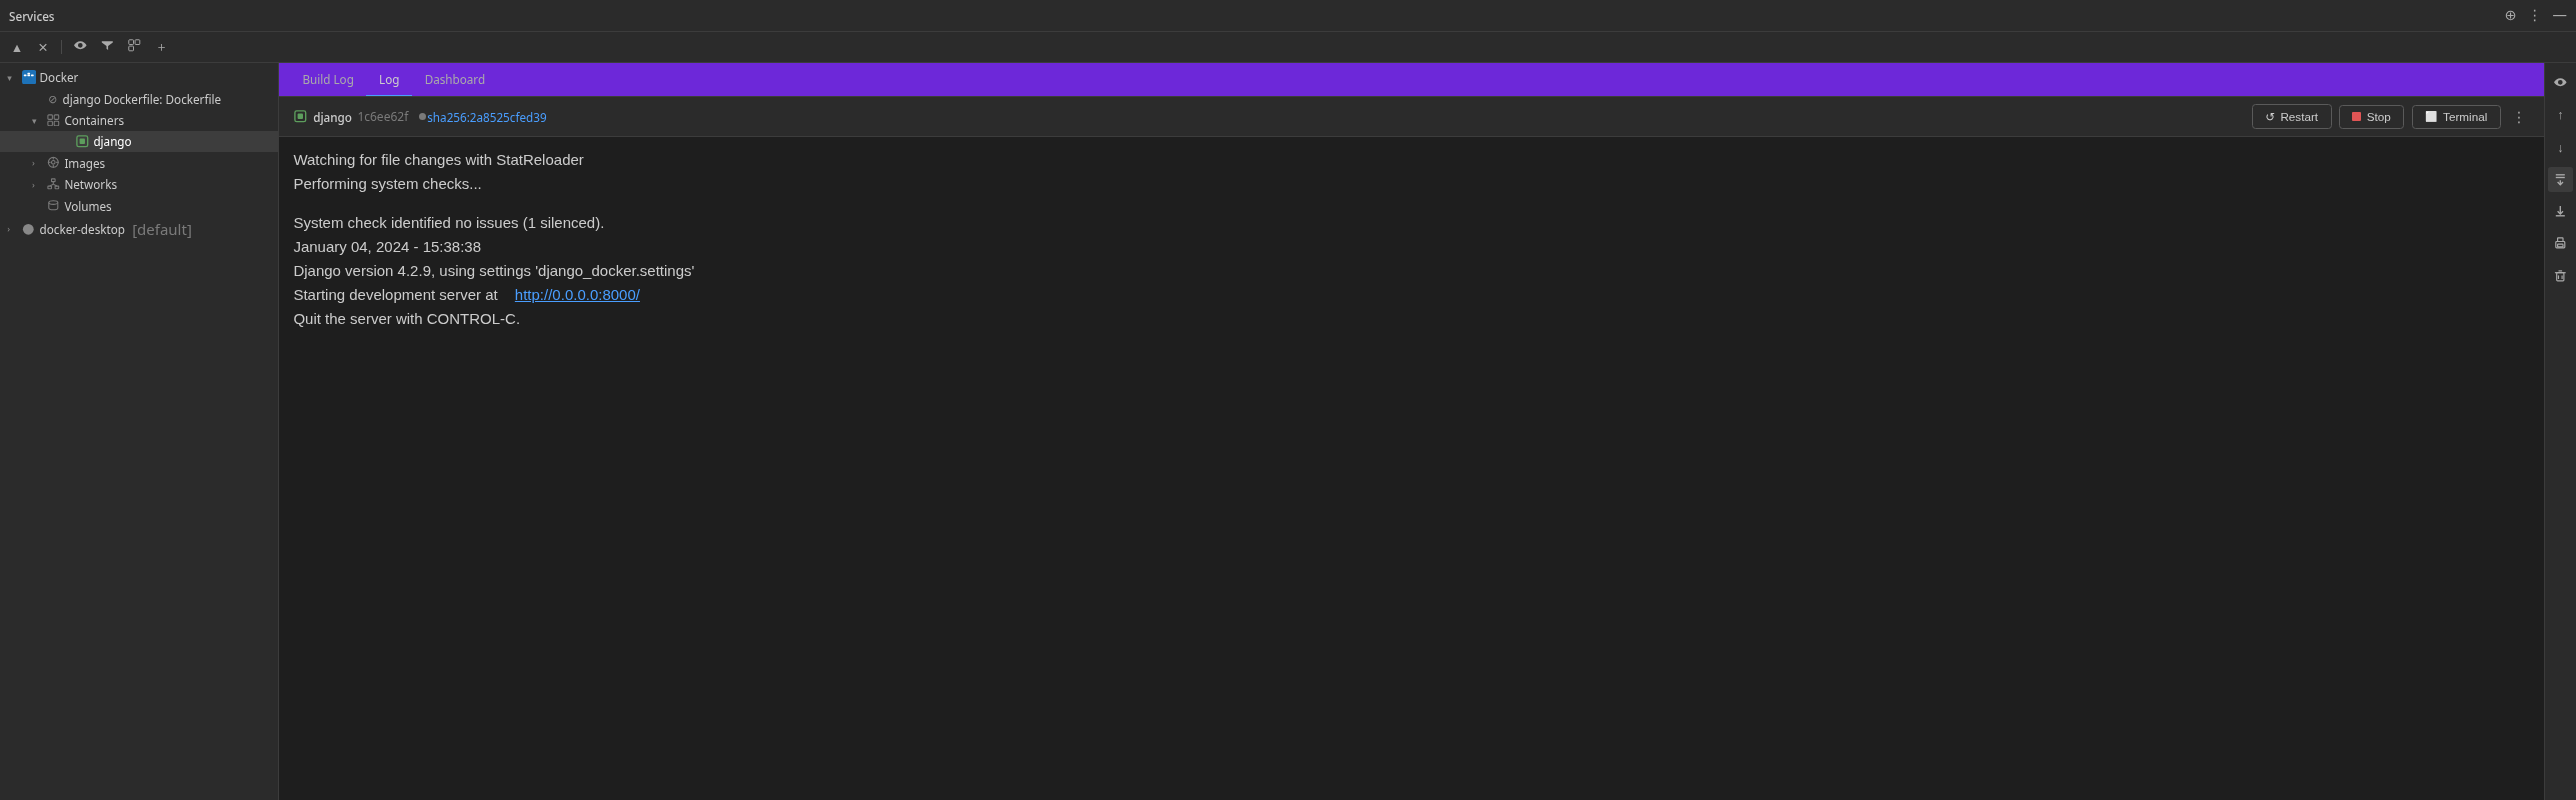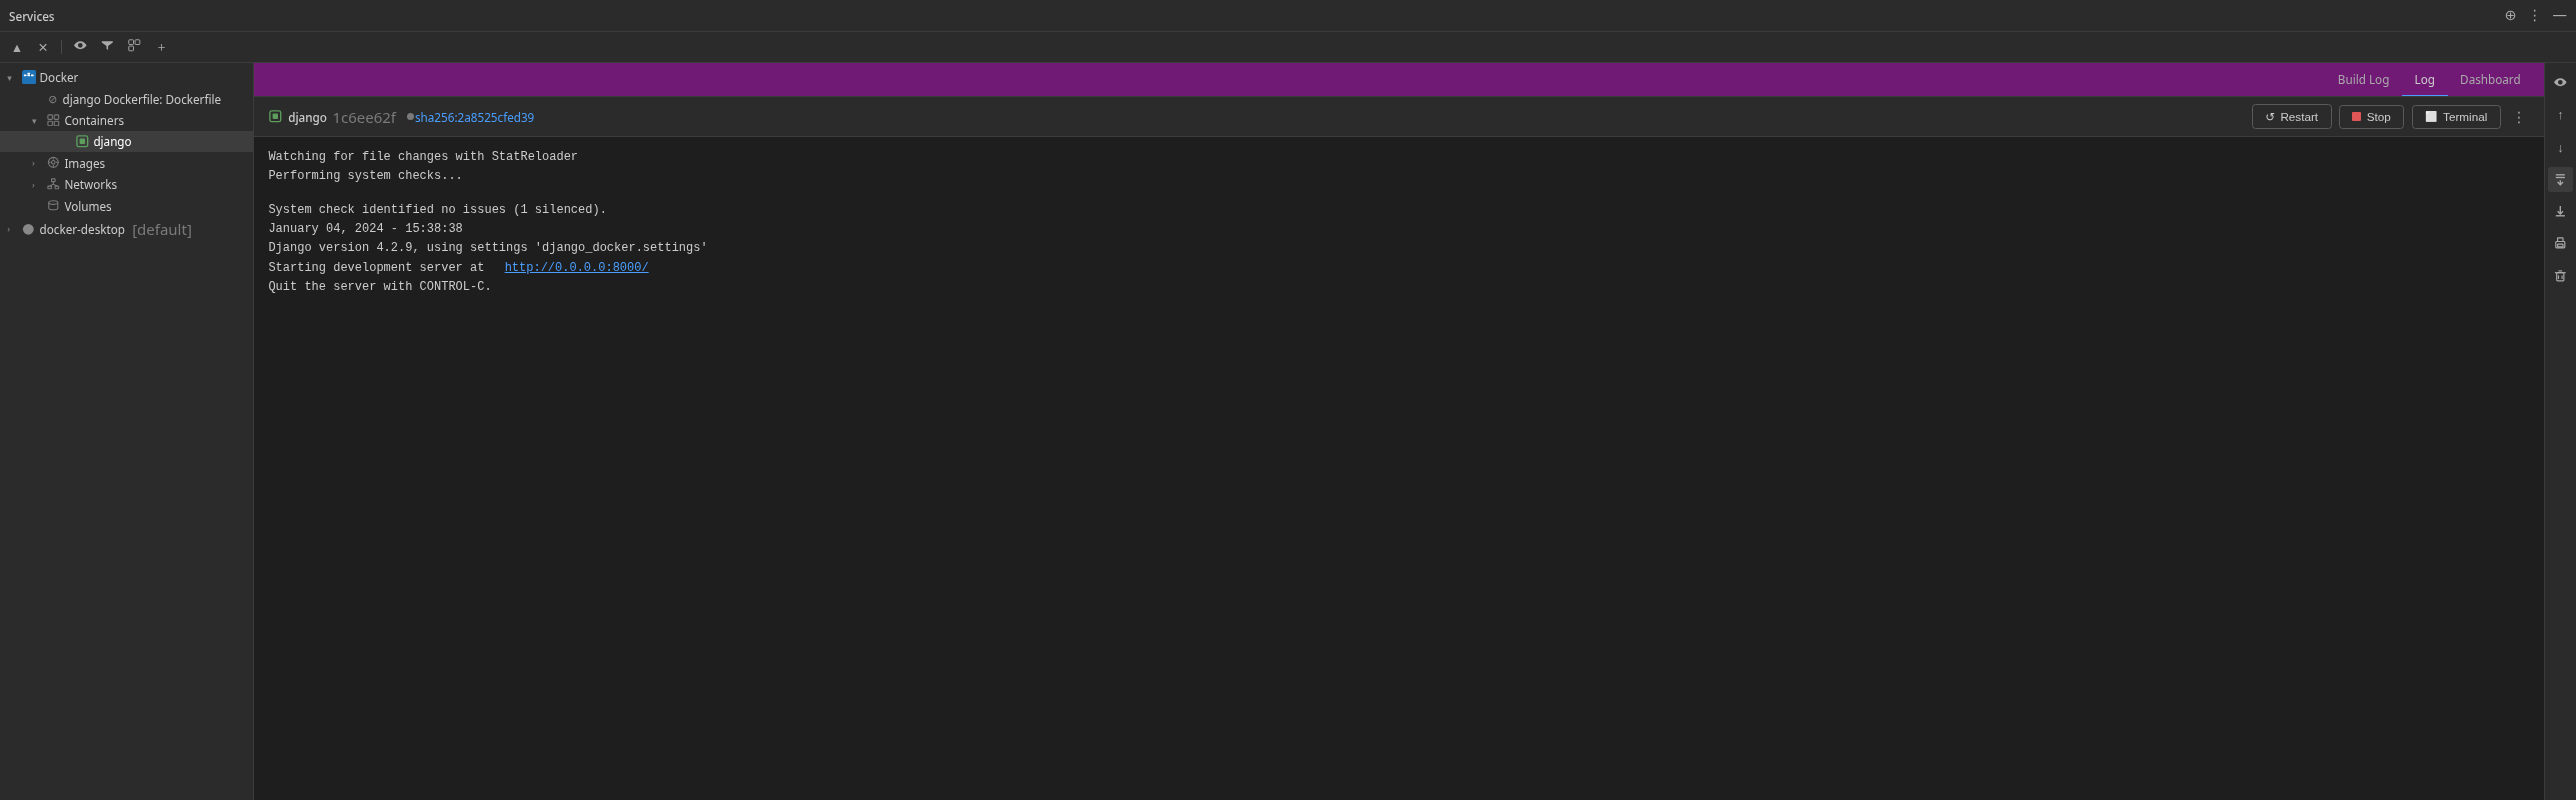--- a/index.html
+++ b/index.html
@@ -68,21 +68,21 @@
 
     
     .main {
       display: flex;
       flex: 1;
       overflow: hidden;
     }
 
     
     .sidebar {
-      width: 254px;
+      width: 279px;
       flex-shrink: 0;
       background: #2b2b2b;
       border-right: 0.9px solid #3c3c3c;
       overflow-y: auto;
       padding: 3.6px 0;
     }
 
     .tree-item {
       display: flex;
       align-items: center;
@@ -138,26 +138,25 @@
       display: flex;
       flex-direction: column;
       background: #1e1e1e;
       overflow: hidden;
     }
 
     
     .tabs {
       display: flex;
       align-items: center;
-      background: #701a75;
+      background: #6d28d9;
       border-bottom: 0.9px solid #3c3c3c;
       padding: 0 10.8px;
       height: 34px;
       flex-shrink: 0;
-      justify-content: flex-end;
     }
     .tab {
       padding: 7.2px 12.6px;
       cursor: pointer;
       color: #aaa;
       font-size: 11.7px;
       border-bottom: 1.8px solid transparent;
       margin-bottom: -0.9px;
     }
     .tab.active {
@@ -180,21 +179,21 @@
       align-items: center;
       gap: 5.4px;
       font-size: 11.7px;
     }
     .service-name {
       color: #ccc;
       font-weight: 500;
     }
     .service-id {
       color: #7a7a7a;
-      font-size: 15px;
+      font-size: 12px;
     }
     .sha-badge {
       display: flex;
       align-items: center;
       gap: 1px;
       color: #4a9eff;
       font-size: 11.7px;
     }
     .sha-dot {
       width: 7.2px;
@@ -233,22 +232,22 @@
       background: #e05555;
       border-radius: 0.9px;
       flex-shrink: 0;
     }
 
     
     .log-content {
       flex: 1;
       overflow-y: auto;
       padding: 10.8px 14.4px;
-      font-family: Liberation Mono, monospace;
-      font-size: 12px;
+      font-family: Liberation Sans, sans-serif;
+      font-size: 15px;
       background: #1e1e1e;
       color: #ccc;
       line-height: 1.6;
     }
     .log-line {
       white-space: pre-wrap;
       word-break: break-all;
     }
     .log-link {
       color: #4a9eff;

